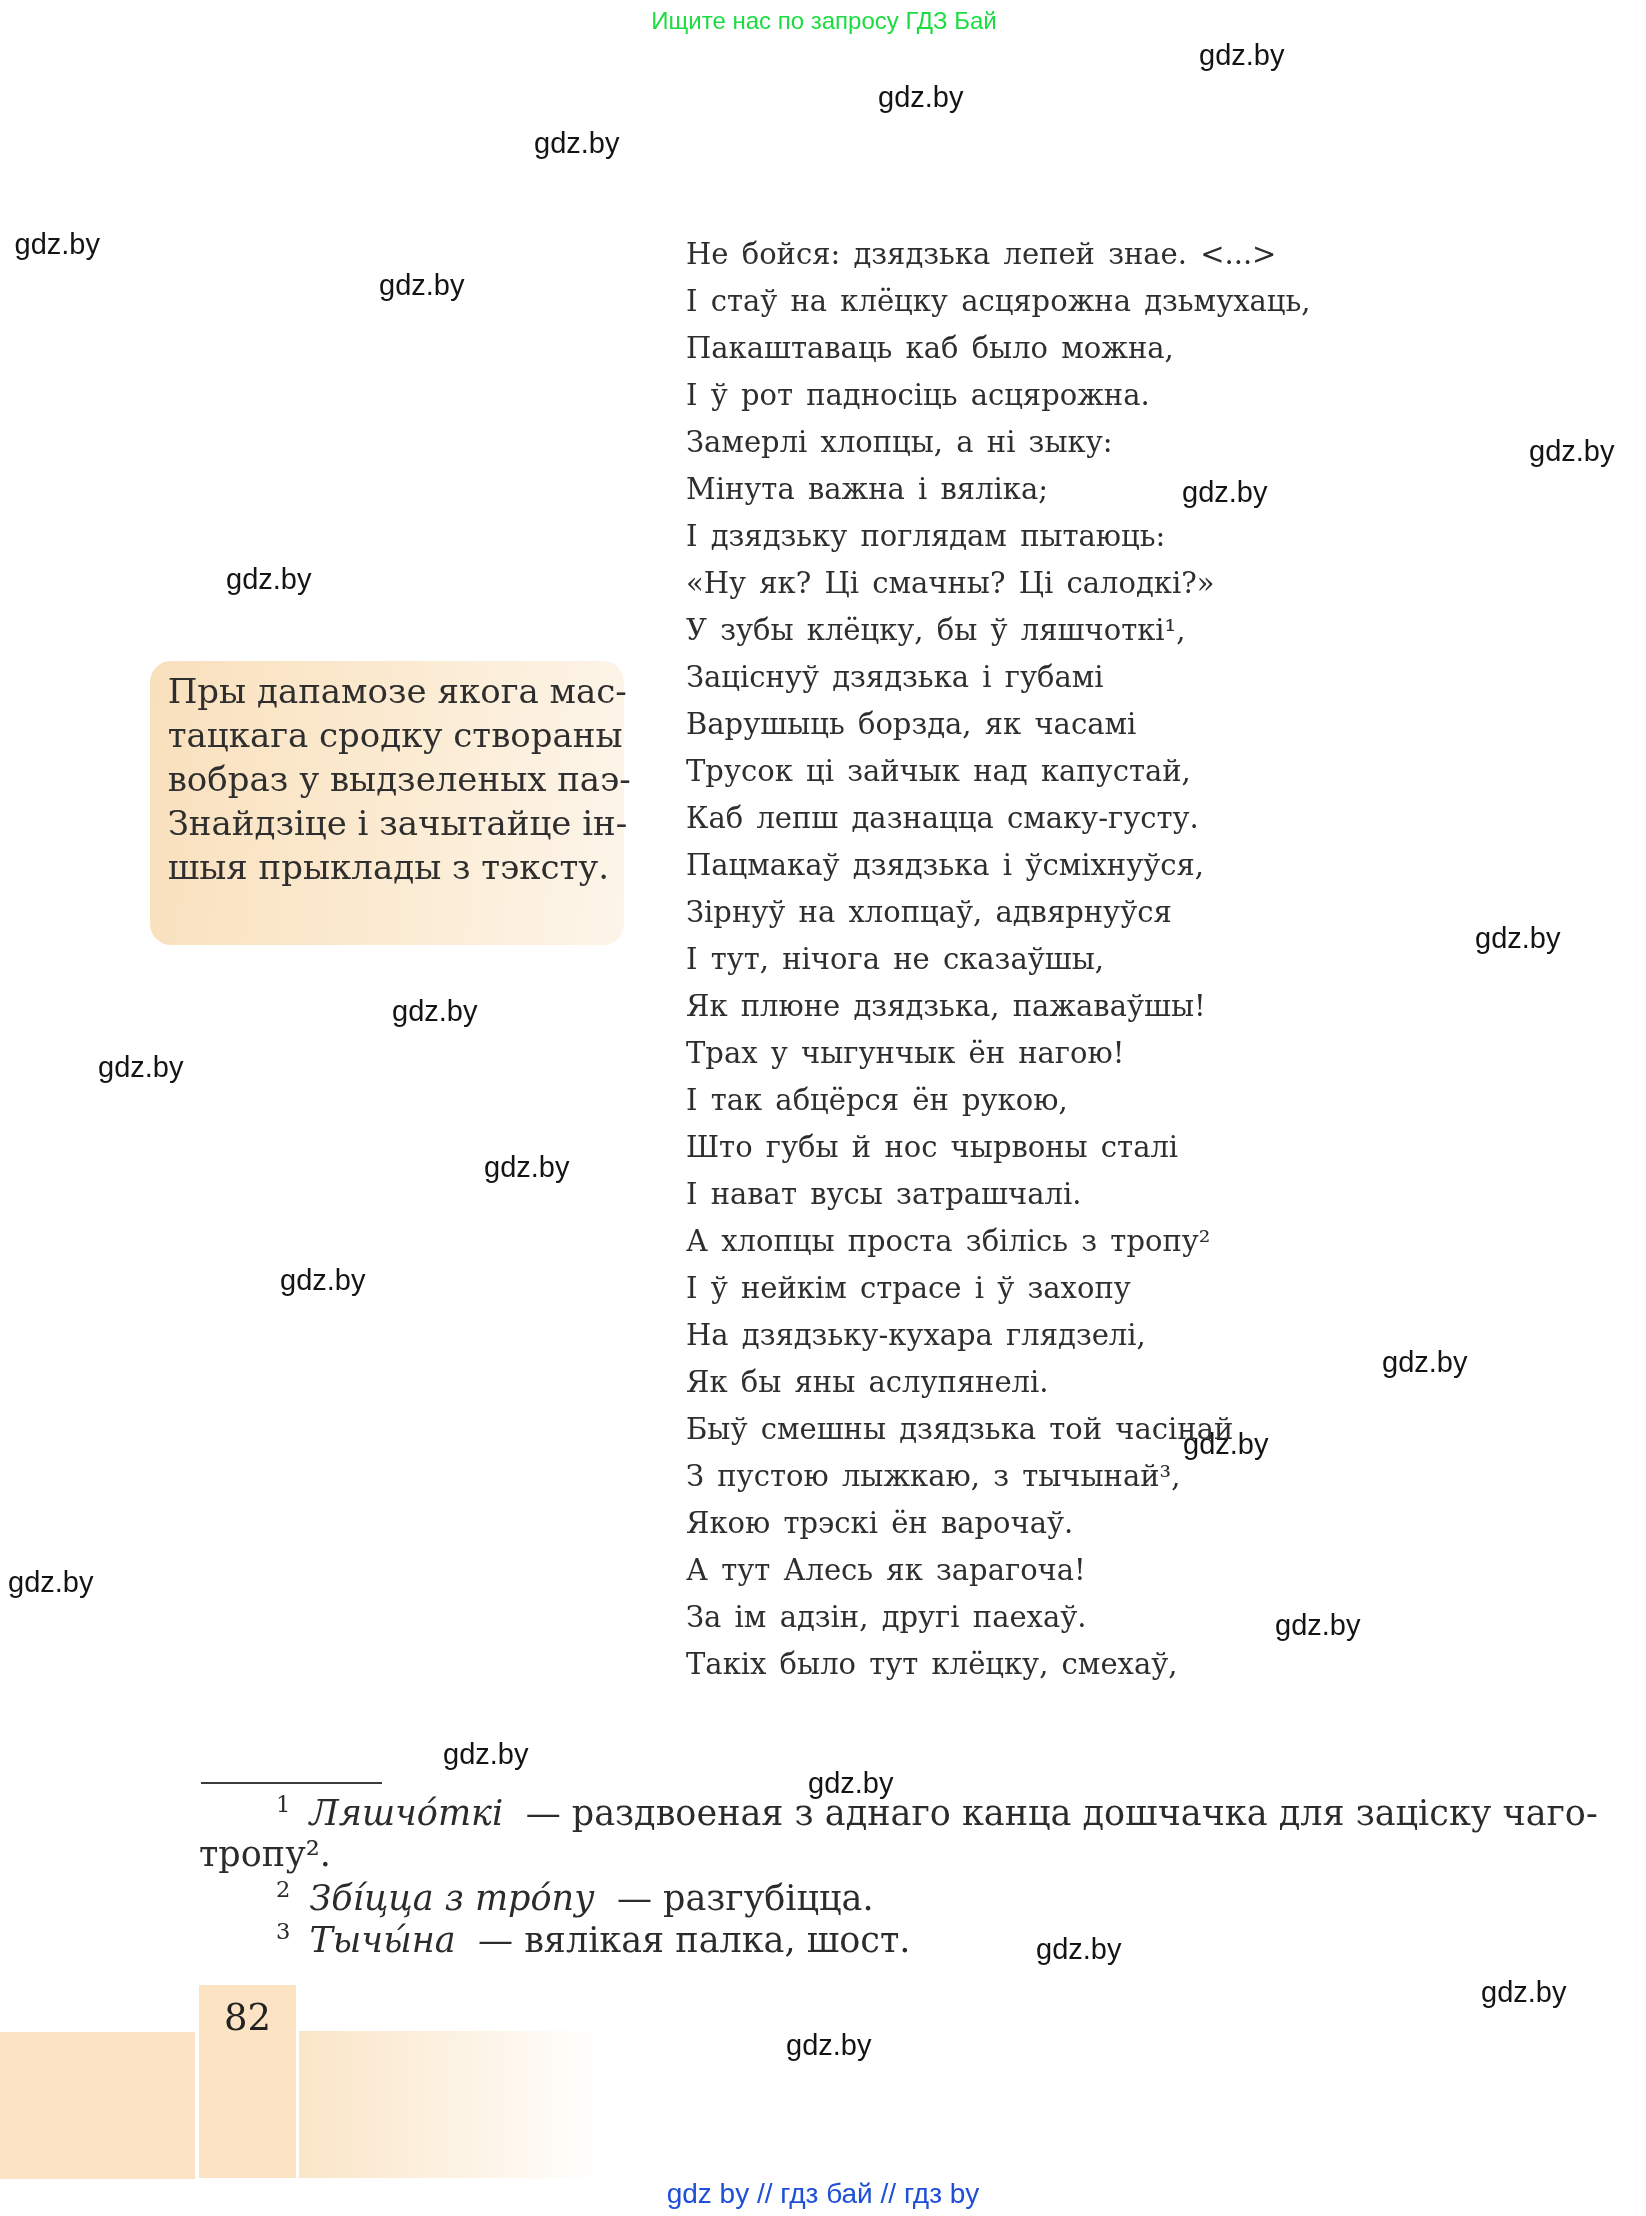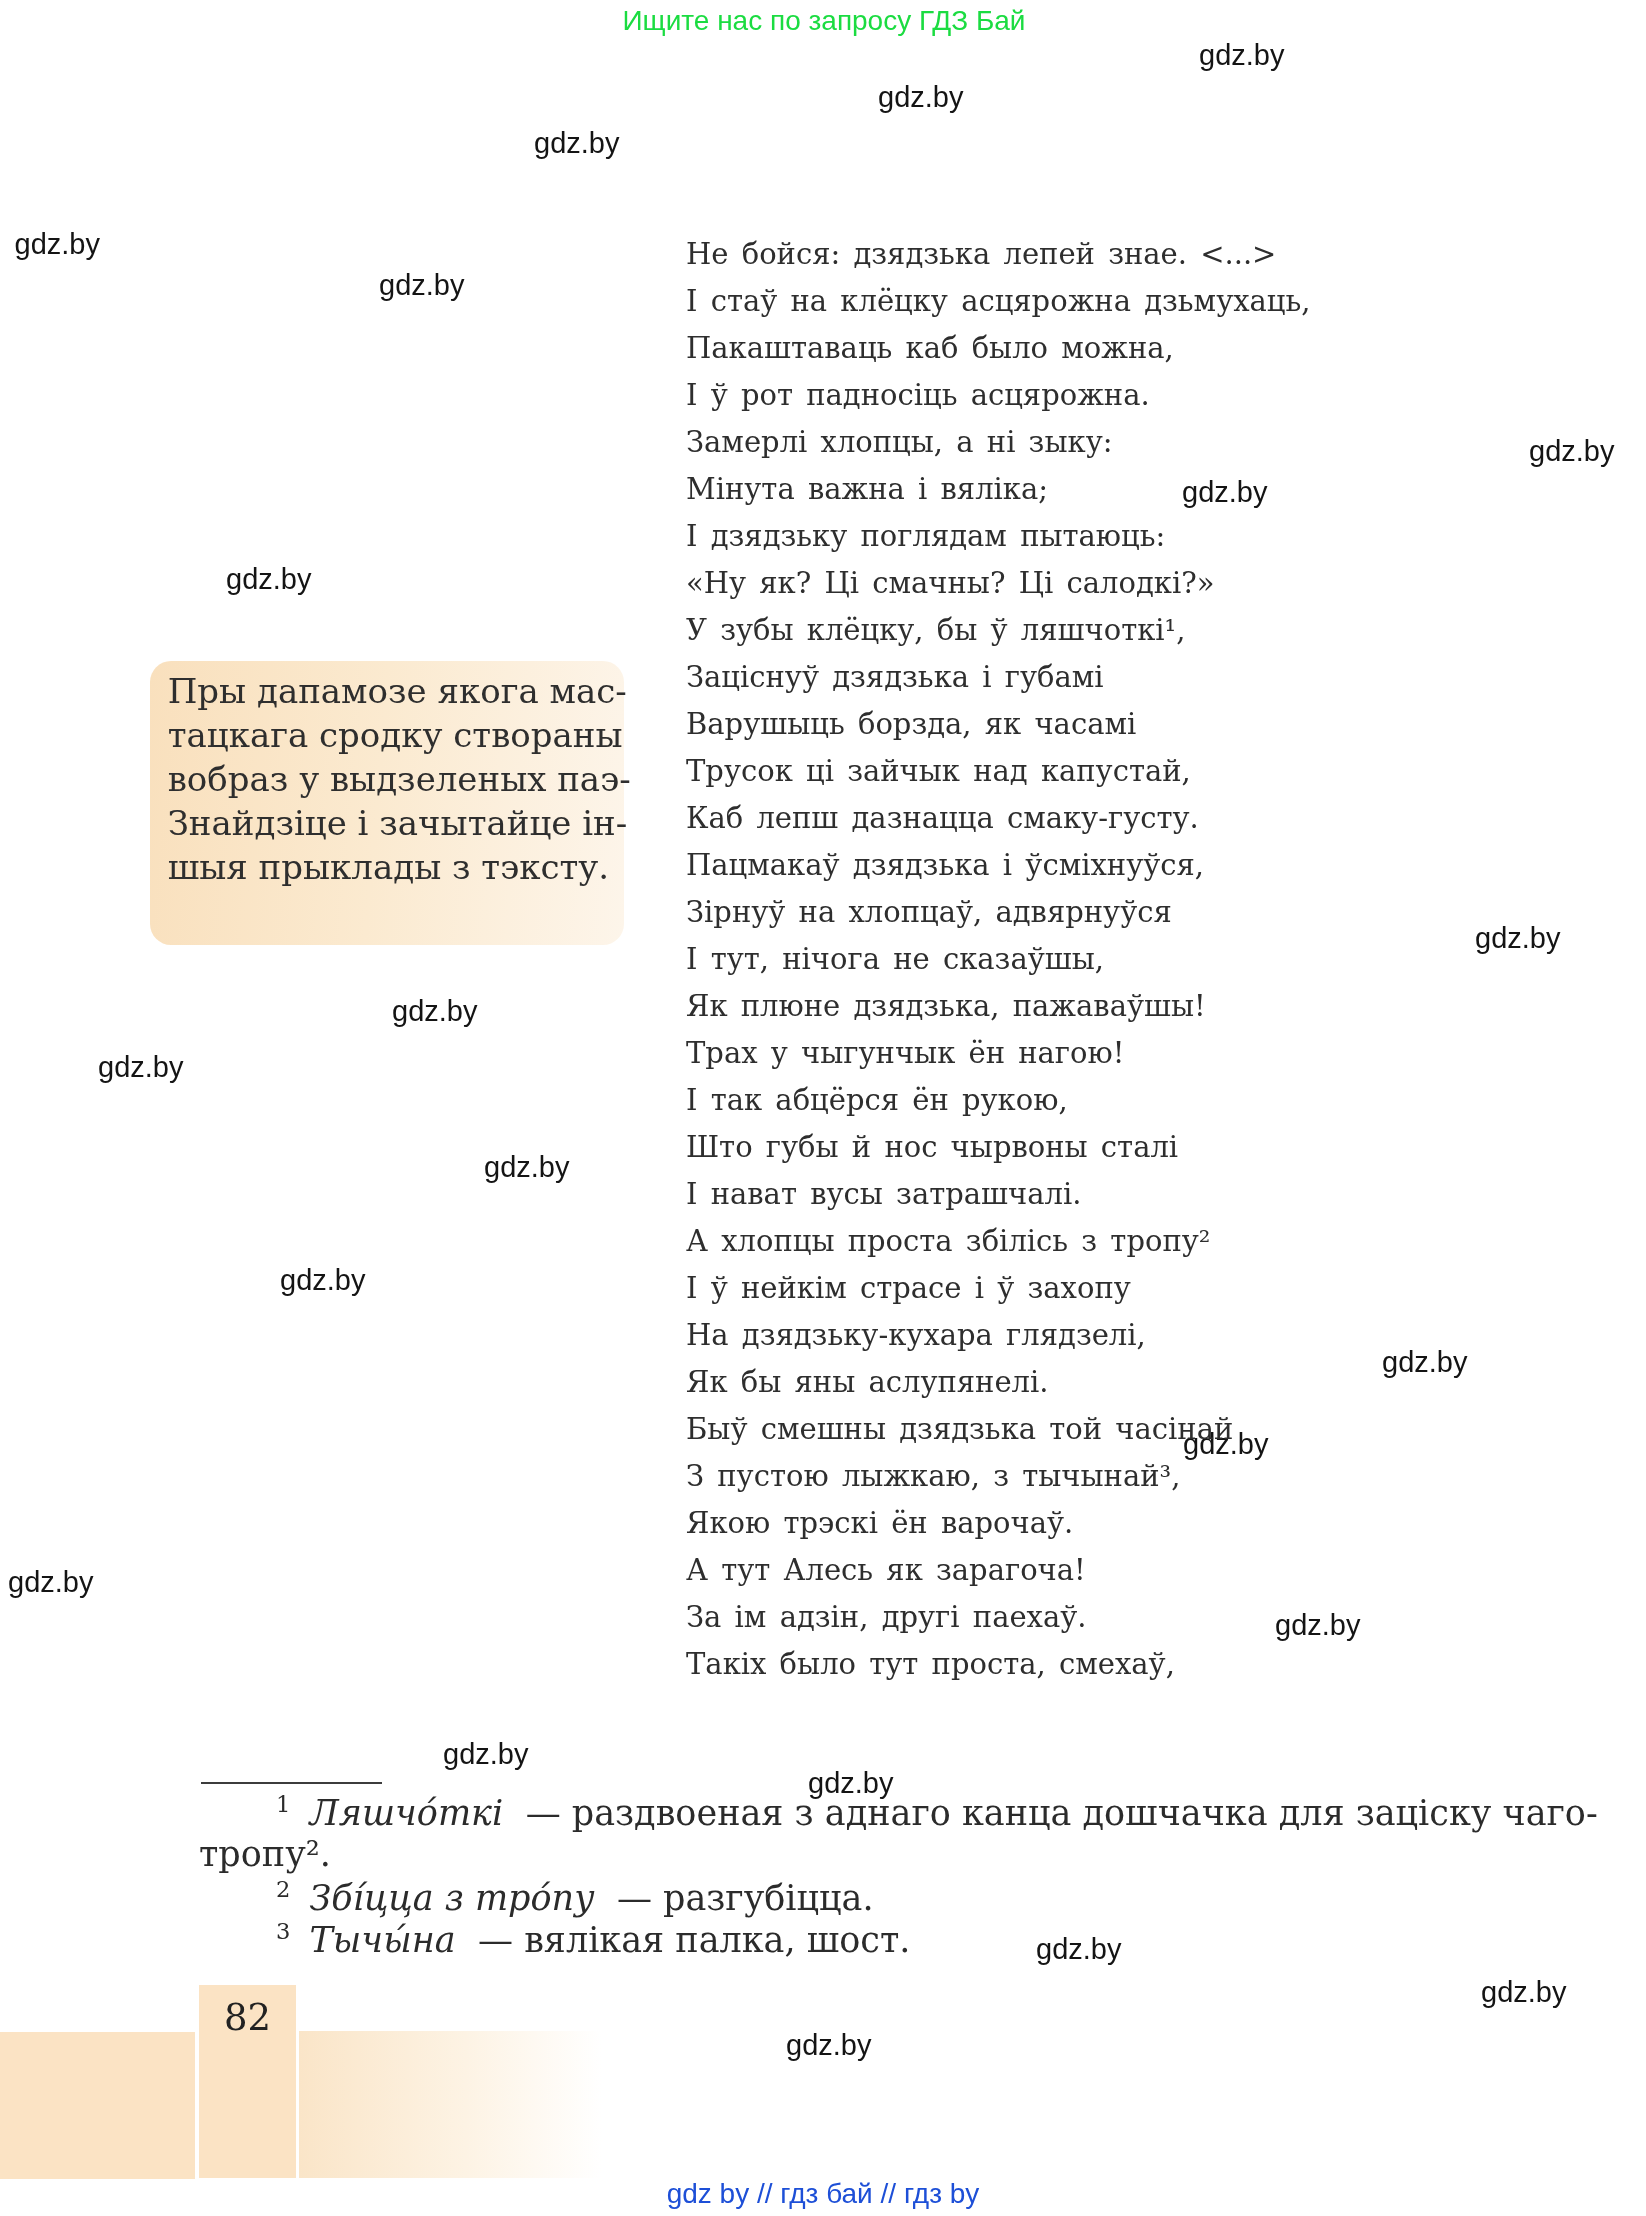--- a/index.html
+++ b/index.html
@@ -4,21 +4,21 @@
 <style>
   html,body { margin:0; padding:0; background:#e8e8e8; }
   .page {
     position:relative; width:1647px; height:2216px; margin:0 auto;
     background:#ffffff; overflow:hidden;
     font-family:"DejaVu Serif", serif; color:#2e2e2e;
   }
   
   .promo {
     position:absolute; top:4px; left:824px; transform:translateX(-50%);
-    font-family:"Liberation Sans", sans-serif; font-size:28px; line-height:34px;
+    font-family:"Liberation Sans", sans-serif; font-size:24px; line-height:34px;
     color:#1bdc41; white-space:nowrap;
   }
   
   .wm {
     position:absolute; font-family:"Liberation Sans", sans-serif;
     font-size:29px; line-height:32px; color:#141414; white-space:nowrap;
   }
   
   .poem { position:absolute; left:686px; top:231px; font-size:29px; }
   .poem .line { height:47px; line-height:47px; white-space:nowrap; word-spacing:4px; }
@@ -127,21 +127,21 @@
       <div class="line">І нават вусы затрашчалі.</div>
       <div class="line">А хлопцы проста збілісь з тропу²</div>
       <div class="line">І ў нейкім страсе і ў захопу</div>
       <div class="line">На дзядзьку-кухара глядзелі,</div>
       <div class="line">Як бы яны аслупянелі.</div>
       <div class="line">Быў смешны дзядзька той часінай</div>
       <div class="line">З пустою лыжкаю, з тычынай³,</div>
       <div class="line">Якою трэскі ён варочаў.</div>
       <div class="line">А тут Алесь як зарагоча!</div>
       <div class="line">За ім адзін, другі паехаў.</div>
-      <div class="line">Такіх было тут проста, смехаў,</div>
+      <div class="line">Такіх было тут клёцку, смехаў,</div>
     </div>
 
   <div class="fn-rule"></div>
 
   <div class="fn fn-1">
     <span class="mk">1</span>
     <span class="term">Ляшчо́ткі</span>
     <span class="def">— раздвоеная з аднаго канца дошчачка для заціску чаго-</span>
   </div>
   <div class="fn fn-1c">тропу².</div>

